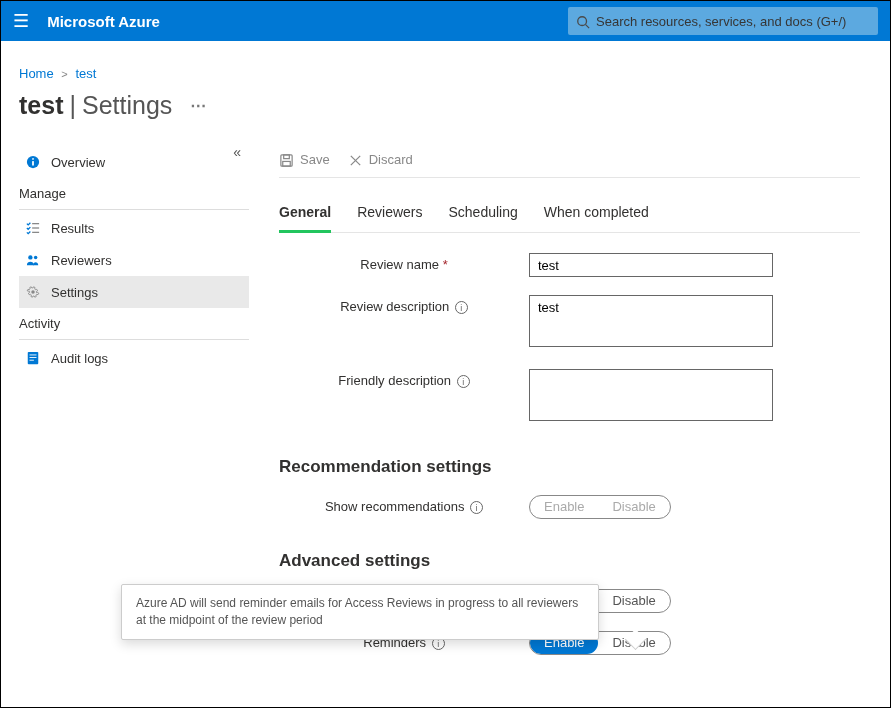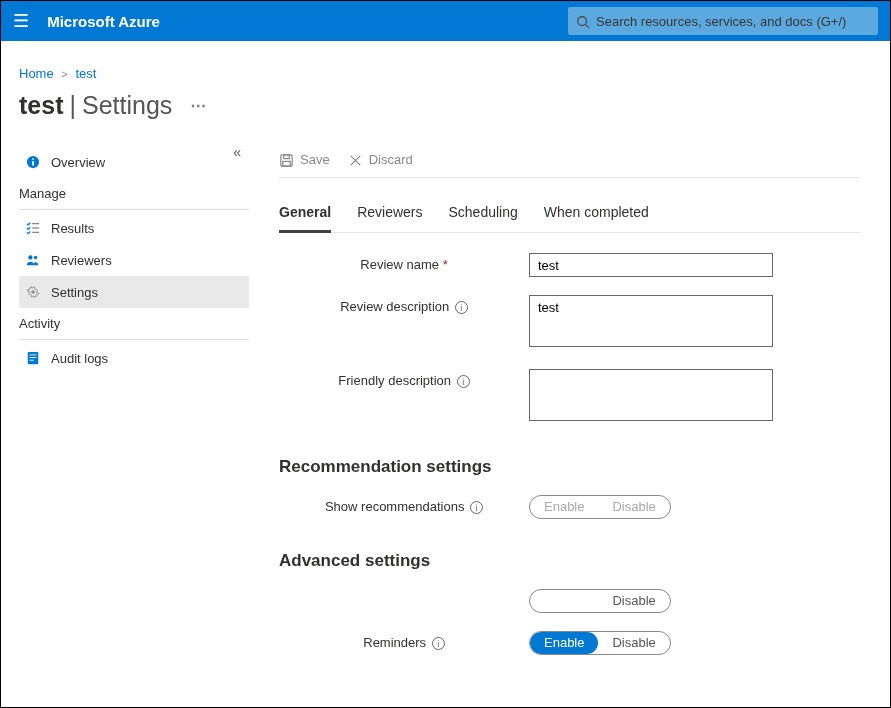--- a/index.html
+++ b/index.html
@@ -39,21 +39,21 @@
 
     
     .content { flex: 1; padding: 6px 30px 0 20px; position: relative; }
     .toolbar { display: flex; align-items: center; height: 36px; border-bottom: 1px solid #e5e5e5; margin-bottom: 20px; }
     .toolbar .btn { display: flex; align-items: center; color: #888; font-size: 13px; margin-right: 18px; cursor: pointer; }
     .toolbar .btn .ic { margin-right: 6px; font-size: 15px; }
 
     
     .tabs { display: flex; gap: 26px; border-bottom: 1px solid #e5e5e5; margin-bottom: 20px; font-size: 14px; }
     .tab { padding: 6px 0 10px; color: #323130; cursor: pointer; }
-    .tab.active { font-weight: 600; border-bottom: 3px solid #404040; margin-bottom: -1px; }
+    .tab.active { font-weight: 600; border-bottom: 3px solid #22c55e; margin-bottom: -1px; }
 
     
     .form-row { display: flex; margin-bottom: 18px; }
     .form-label { width: 250px; font-size: 13px; color: #323130; padding-top: 4px; text-align: center; }
     .form-label .req { color: #a4262c; }
     .info-icon { display: inline-flex; width: 13px; height: 13px; border: 1px solid #666; border-radius: 50%; font-size: 9px; align-items: center; justify-content: center; color: #666; margin-left: 2px; vertical-align: middle; cursor: help; }
     .form-input { width: 244px; }
     .form-input input { width: 100%; height: 24px; border: 1px solid #666; padding: 0 8px; font-size: 13px; outline: none; }
     .form-input textarea { width: 100%; height: 52px; border: 1px solid #666; padding: 4px 8px; font-size: 13px; outline: none; resize: none; font-family: inherit; }
 
@@ -242,20 +242,21 @@
       <div class="form-input">
         <div class="pill disabled">
           <div class="opt">Enable</div>
           <div class="opt">Disable</div>
         </div>
       </div>
     </div>
 
     <div class="section-title">Advanced settings</div>
 
+    <div class="tooltip-box">Azure AD will send reminder emails for Access Reviews in progress to all reviewers at the midpoint of the review period</div>
 
     <div class="form-row" style="height:24px;">
       <div class="form-label"></div>
       <div class="form-input">
         <div class="pill" style="opacity:1;">
           <div class="opt" style="visibility:hidden;">Enable</div>
           <div class="opt">Disable</div>
         </div>
       </div>
     </div>

